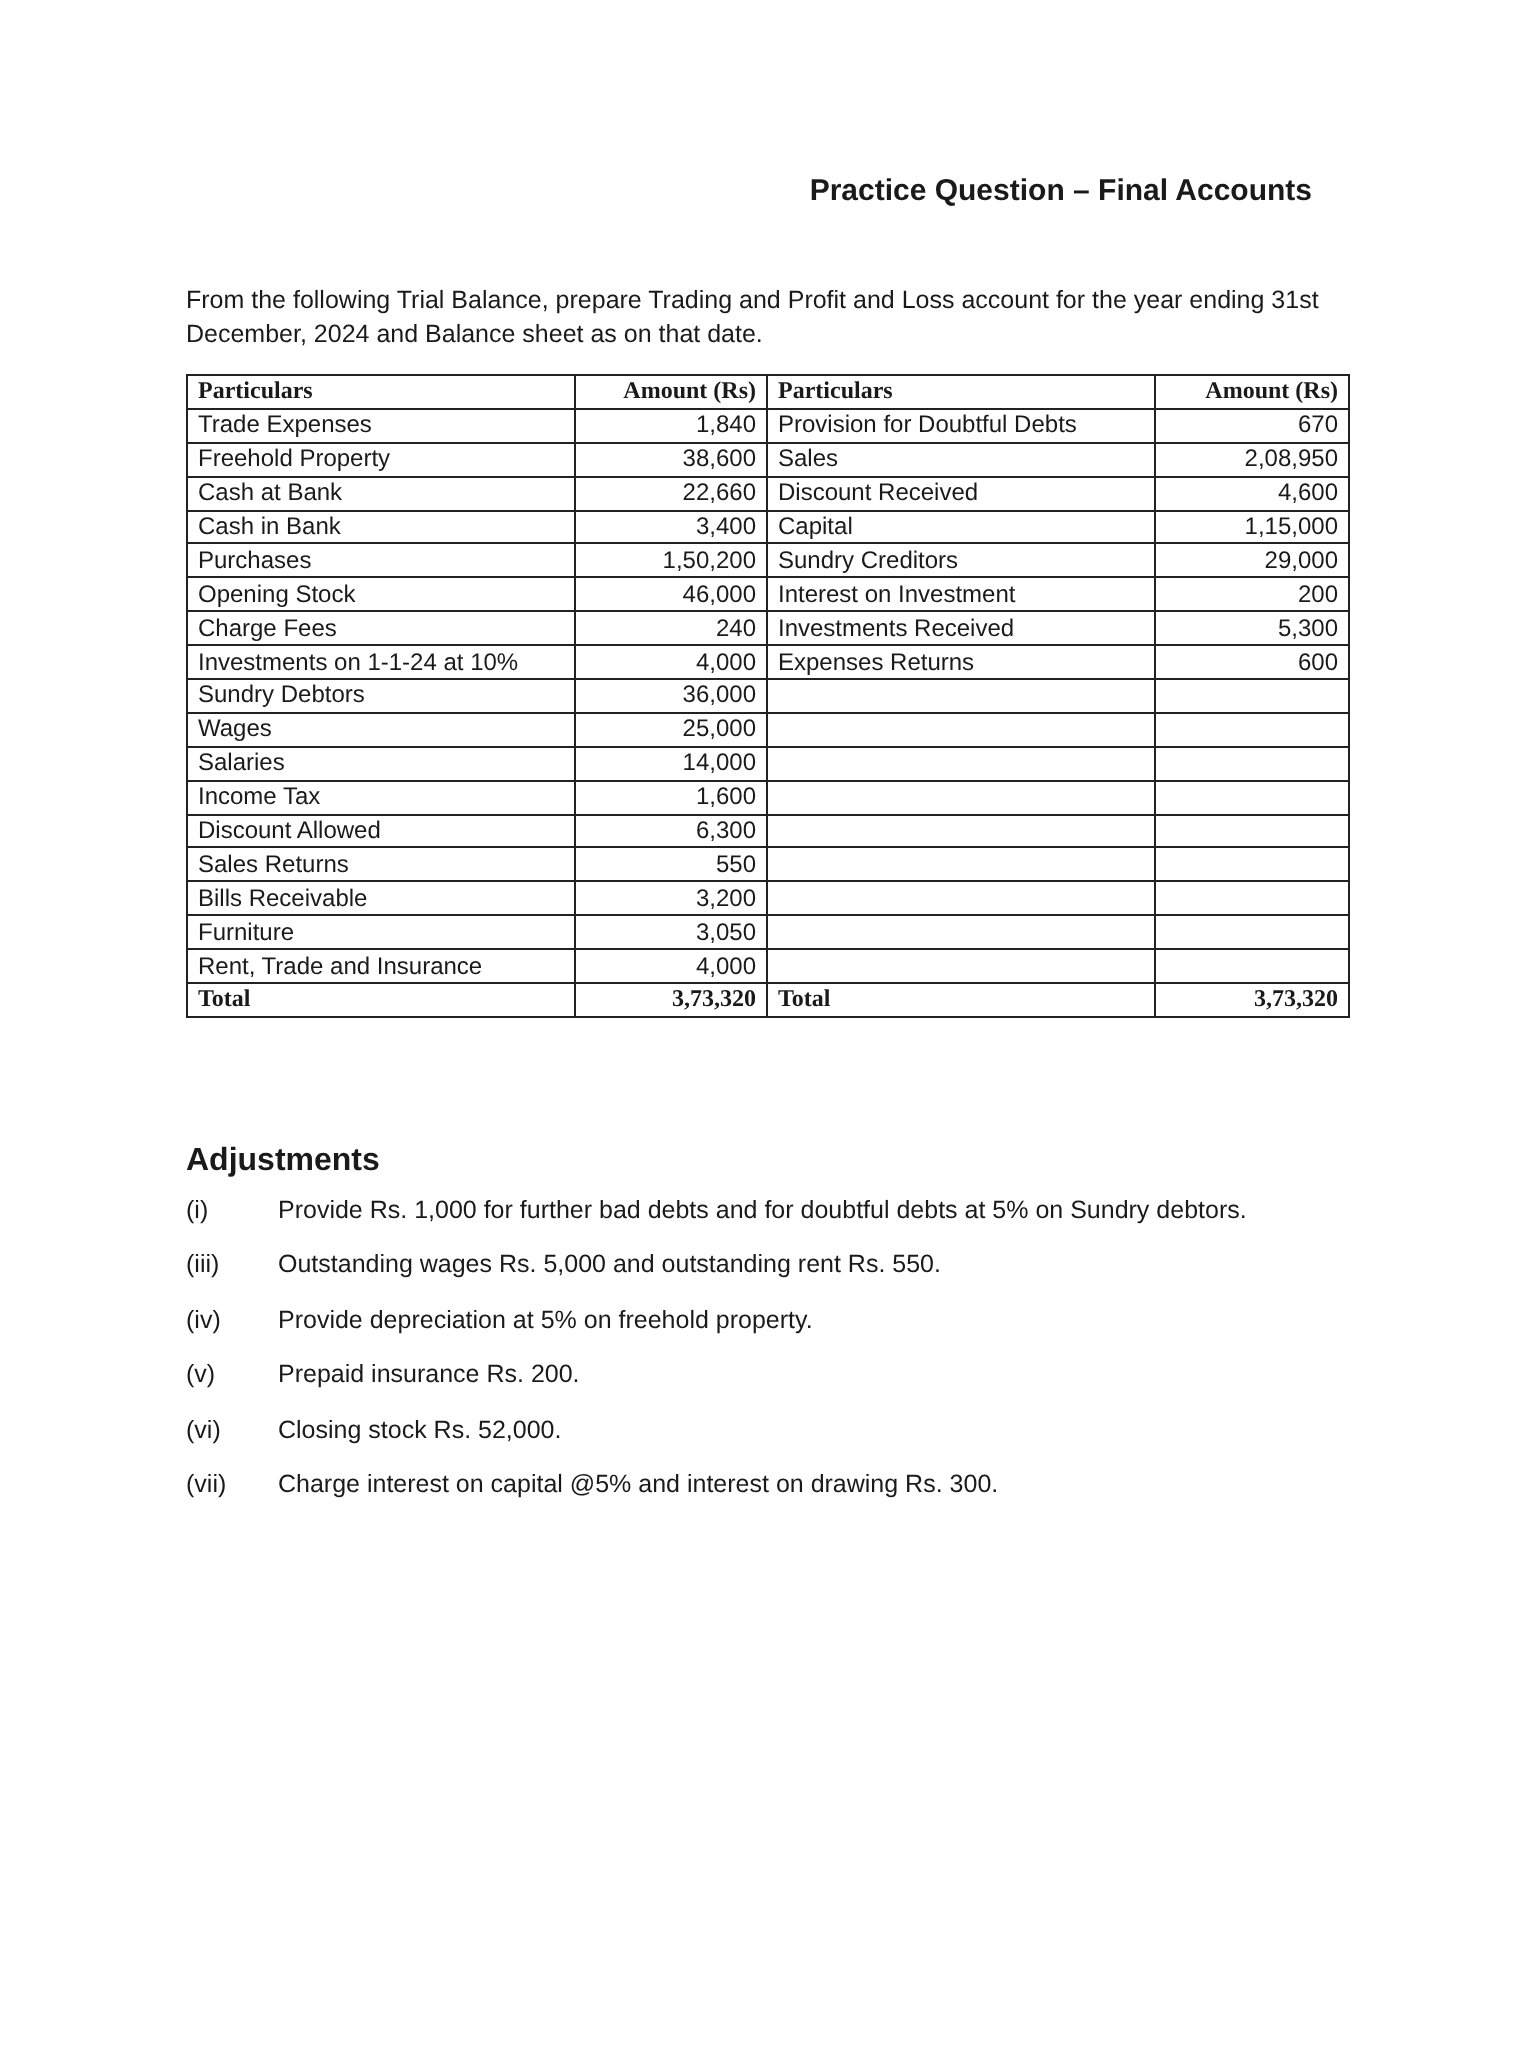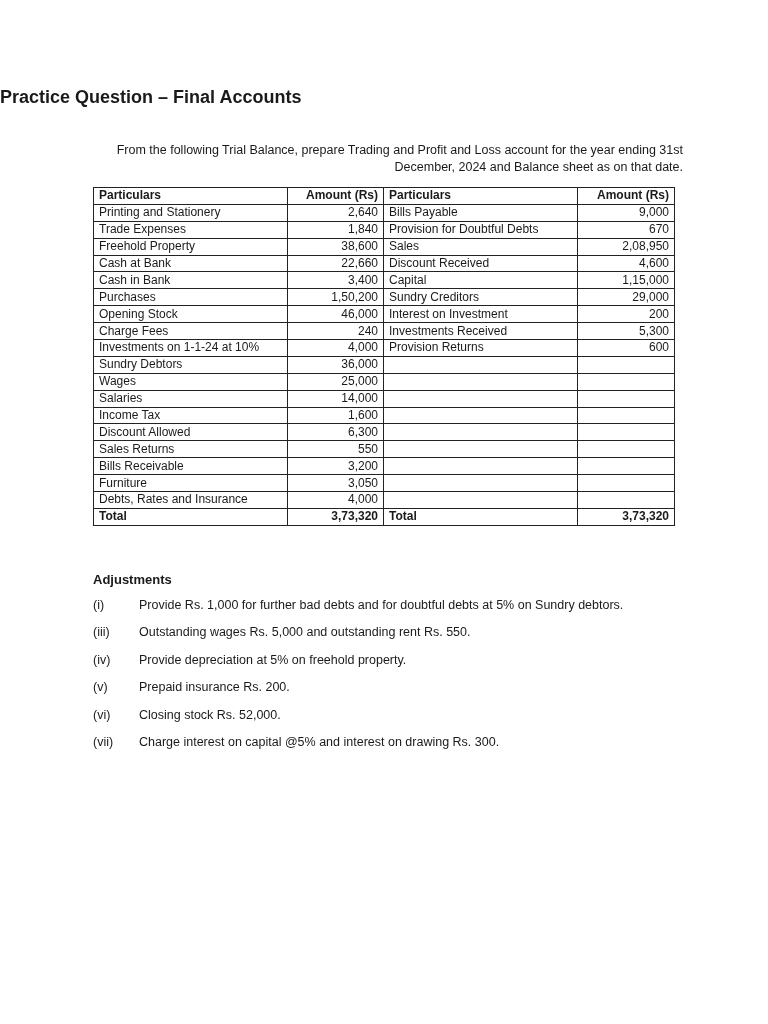--- a/index.html
+++ b/index.html
@@ -3,43 +3,43 @@
 <meta charset="utf-8">
 <style>
   html, body { margin: 0; padding: 0; background: #ffffff; }
   body {
     width: 768px; height: 1024px; position: relative; overflow: hidden;
     font-family: "Liberation Sans", "DejaVu Sans", sans-serif;
     color: #1a1a1a;
   }
   .page-title {
     position: absolute; left: 0; width: 656px; top: 87px;
-    text-align: left; font-weight: bold; font-size: 18px;
+    text-align: right; font-weight: bold; font-size: 15px;
   }
   .intro {
     position: absolute; left: 93px; top: 142px; width: 590px;
-    font-size: 12.5px; line-height: 17px; text-align: right;
+    font-size: 12.5px; line-height: 17px;
   }
   table.tb {
     position: absolute; left: 93px; top: 187px;
     border-collapse: collapse; font-size: 12px;
   }
   table.tb td {
     border: 1px solid #222;
     height: 15.9px; padding: 0 5px; line-height: 15px;
     white-space: nowrap;
   }
   table.tb td.c1 { width: 183px; }
   table.tb td.c2 { width: 85px; text-align: right; }
   table.tb td.c3 { width: 183px; }
   table.tb td.c4 { width: 86px; text-align: right; }
-  table.tb tr.head td, table.tb tr.total td { font-weight: bold; }
+  table.tb tr.head td, table.tb tr.total td { font-weight: bold; font-family: Liberation Serif, serif; }
   .adj-title {
     position: absolute; left: 93px; top: 572px;
-    font-weight: bold; font-size: 13px;
+    font-weight: bold; font-size: 16px;
   }
   .adj-list { position: absolute; left: 93px; top: 598px; font-size: 12.5px; }
   .adj-item { position: relative; height: 27.4px; }
   .adj-num { position: absolute; left: 0; top: 0; }
   .adj-text { position: absolute; left: 46px; top: 0; white-space: nowrap; }
 </style>
 </head>
 <body>
 
 <div class="page-title">Practice Question – Final Accounts</div>
@@ -47,26 +47,20 @@
 <div class="intro">From the following Trial Balance, prepare Trading and Profit and Loss account for the year ending 31st December, 2024 and Balance sheet as on that date.</div>
 
 <table class="tb">
   <tbody id="tb-body">
     <tr class="head">
       <td class="c1">Particulars</td>
       <td class="c2">Amount (Rs)</td>
       <td class="c3">Particulars</td>
       <td class="c4">Amount (Rs)</td>
     </tr>
-  <tr>
-        <td class="c1">Printing and Stationery</td>
-        <td class="c2">2,640</td>
-        <td class="c3">Bills Payable</td>
-        <td class="c4">9,000</td>
-      </tr>
       <tr>
         <td class="c1">Trade Expenses</td>
         <td class="c2">1,840</td>
         <td class="c3">Provision for Doubtful Debts</td>
         <td class="c4">670</td>
       </tr>
       <tr>
         <td class="c1">Freehold Property</td>
         <td class="c2">38,600</td>
         <td class="c3">Sales</td>
@@ -98,21 +92,21 @@
       </tr>
       <tr>
         <td class="c1">Charge Fees</td>
         <td class="c2">240</td>
         <td class="c3">Investments Received</td>
         <td class="c4">5,300</td>
       </tr>
       <tr>
         <td class="c1">Investments on 1-1-24 at 10%</td>
         <td class="c2">4,000</td>
-        <td class="c3">Provision Returns</td>
+        <td class="c3">Expenses Returns</td>
         <td class="c4">600</td>
       </tr>
       <tr>
         <td class="c1">Sundry Debtors</td>
         <td class="c2">36,000</td>
         <td class="c3"></td>
         <td class="c4"></td>
       </tr>
       <tr>
         <td class="c1">Wages</td>
@@ -150,21 +144,21 @@
         <td class="c3"></td>
         <td class="c4"></td>
       </tr>
       <tr>
         <td class="c1">Furniture</td>
         <td class="c2">3,050</td>
         <td class="c3"></td>
         <td class="c4"></td>
       </tr>
       <tr>
-        <td class="c1">Debts, Rates and Insurance</td>
+        <td class="c1">Rent, Trade and Insurance</td>
         <td class="c2">4,000</td>
         <td class="c3"></td>
         <td class="c4"></td>
       </tr>
       <tr class="total">
         <td class="c1">Total</td>
         <td class="c2">3,73,320</td>
         <td class="c3">Total</td>
         <td class="c4">3,73,320</td>
       </tr>

